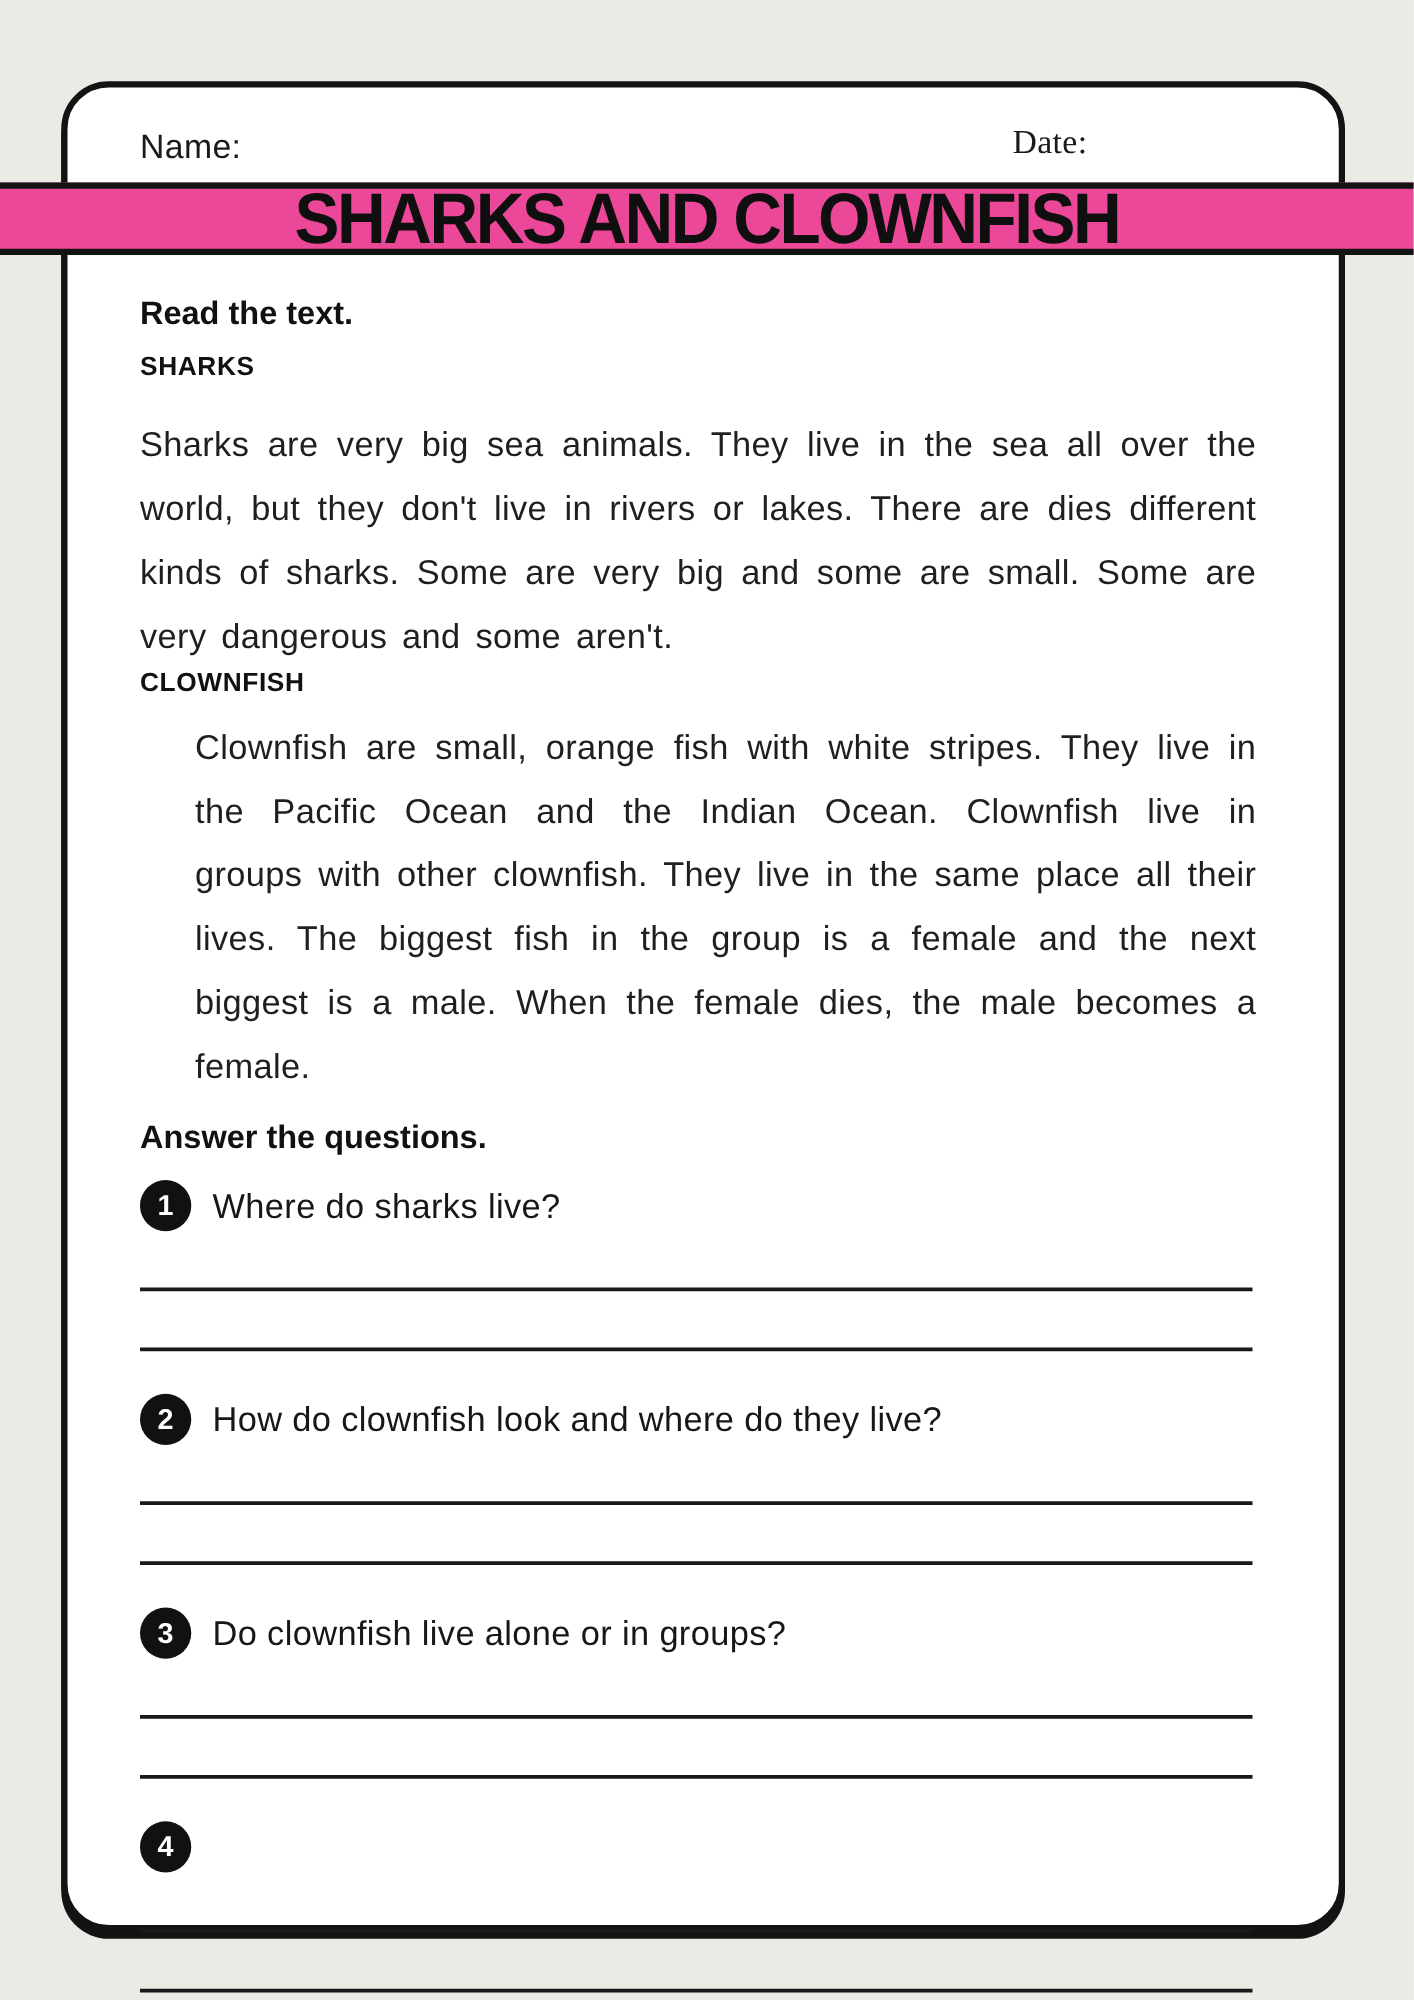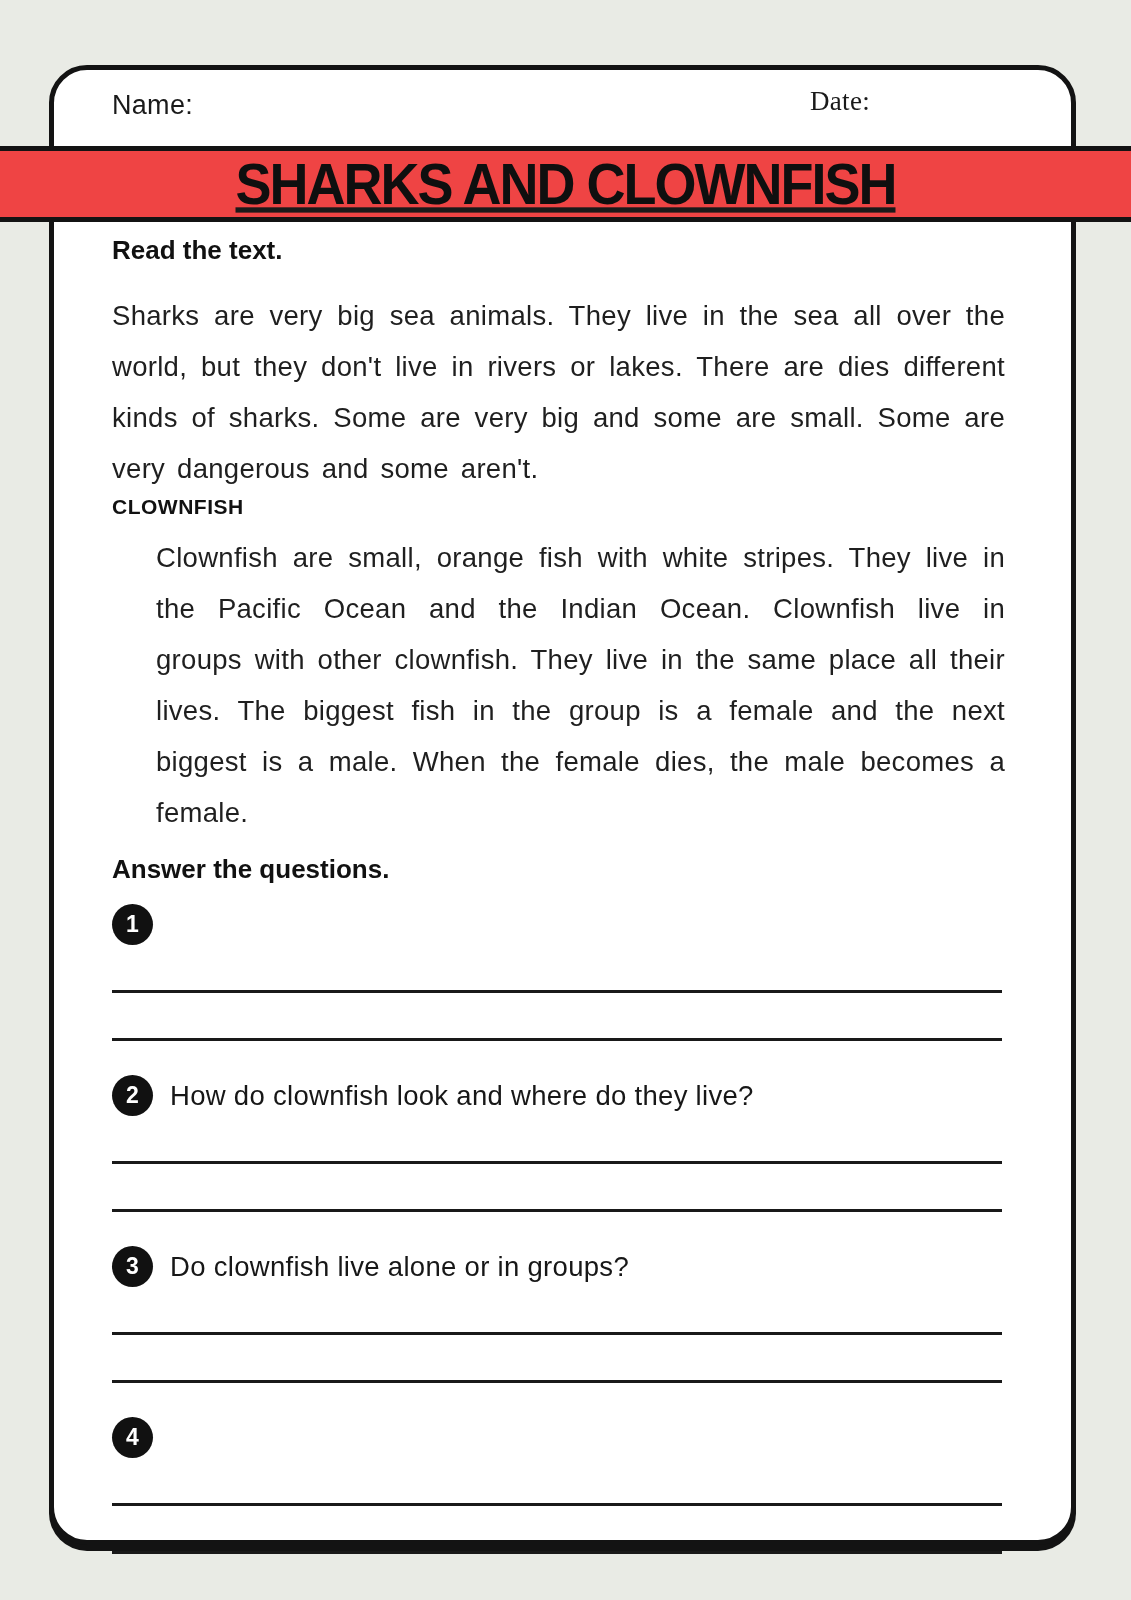--- a/index.html
+++ b/index.html
@@ -15,37 +15,37 @@
     position:absolute; left:49px; top:65px;
     width:1027px; height:1480px;
     box-sizing:border-box;
     background:#ffffff;
     border:5px solid #131313;
     border-radius:38px;
     box-shadow:0 6px 0 #131313;
     z-index:1;
   }
   .namebar {
-    position:absolute; top:0; left:0; right:0;
+    position:absolute; top:12px; left:0; right:0;
     padding:20px 0 0 58px;
     font-size:27px;
     letter-spacing:0.3px;
   }
   .name-fill { display:inline-block; width:420px; height:30px; vertical-align:middle; }
   .date-label { position:absolute; left:756px; top:16px;font-family:Liberation Serif, serif; }
   .date-fill { position:absolute; left:840px; top:16px; width:170px; height:30px; }
   .band {
     position:absolute; left:0; top:146px;
-    width:1131px; height:76px;
+    width:1131px; height:58px;
     box-sizing:border-box;
-    background:#ef4444;
+    background:#ec4899;
     border-top:5px solid #131313;
     border-bottom:5px solid #131313;
     z-index:2;
-    display:flex; align-items:center; justify-content:center;text-decoration:underline;
+    display:flex; align-items:center; justify-content:center;
   }
   .band h1 {
     margin:0;
     font-size:54px;
     font-weight:bold;
     letter-spacing:-2px;
     color:#0f0f0f;
     transform:scaleY(1.06);
     white-space:nowrap;
   }
@@ -97,29 +97,31 @@
 <div class="sheet">
   <div class="namebar">
     <span>Name:</span><span class="name-fill"></span>
     <span class="date-label">Date:</span>
     <span class="date-fill"></span>
   </div>
 
   <div class="content">
     <div class="instruction read-instruction">Read the text.</div>
 
+    <div class="passage-heading first">SHARKS</div>
     <div class="passage-body first">Sharks are very big sea animals. They live in the sea all over the world, but they don't live in rivers or lakes. There are dies different kinds of sharks. Some are very big and some are small. Some are very dangerous and some aren't.</div>
 
     <div class="passage-heading second">CLOWNFISH</div>
     <div class="passage-body second">Clownfish are small, orange fish with white stripes. They live in the Pacific Ocean and the Indian Ocean. Clownfish live in groups with other clownfish. They live in the same place all their lives. The biggest fish in the group is a female and the next biggest is a male. When the female dies, the male becomes a female.</div>
 
     <div class="instruction answer-instruction">Answer the questions.</div>
 
     <div class="q-row first">
       <div class="q-badge">1</div>
+      <div class="q-text">Where do sharks live?</div>
     </div>
     <div class="answer-line"></div>
     <div class="answer-line"></div>
 
     <div class="q-row">
       <div class="q-badge">2</div>
       <div class="q-text">How do clownfish look and where do they live?</div>
     </div>
     <div class="answer-line"></div>
     <div class="answer-line"></div>

